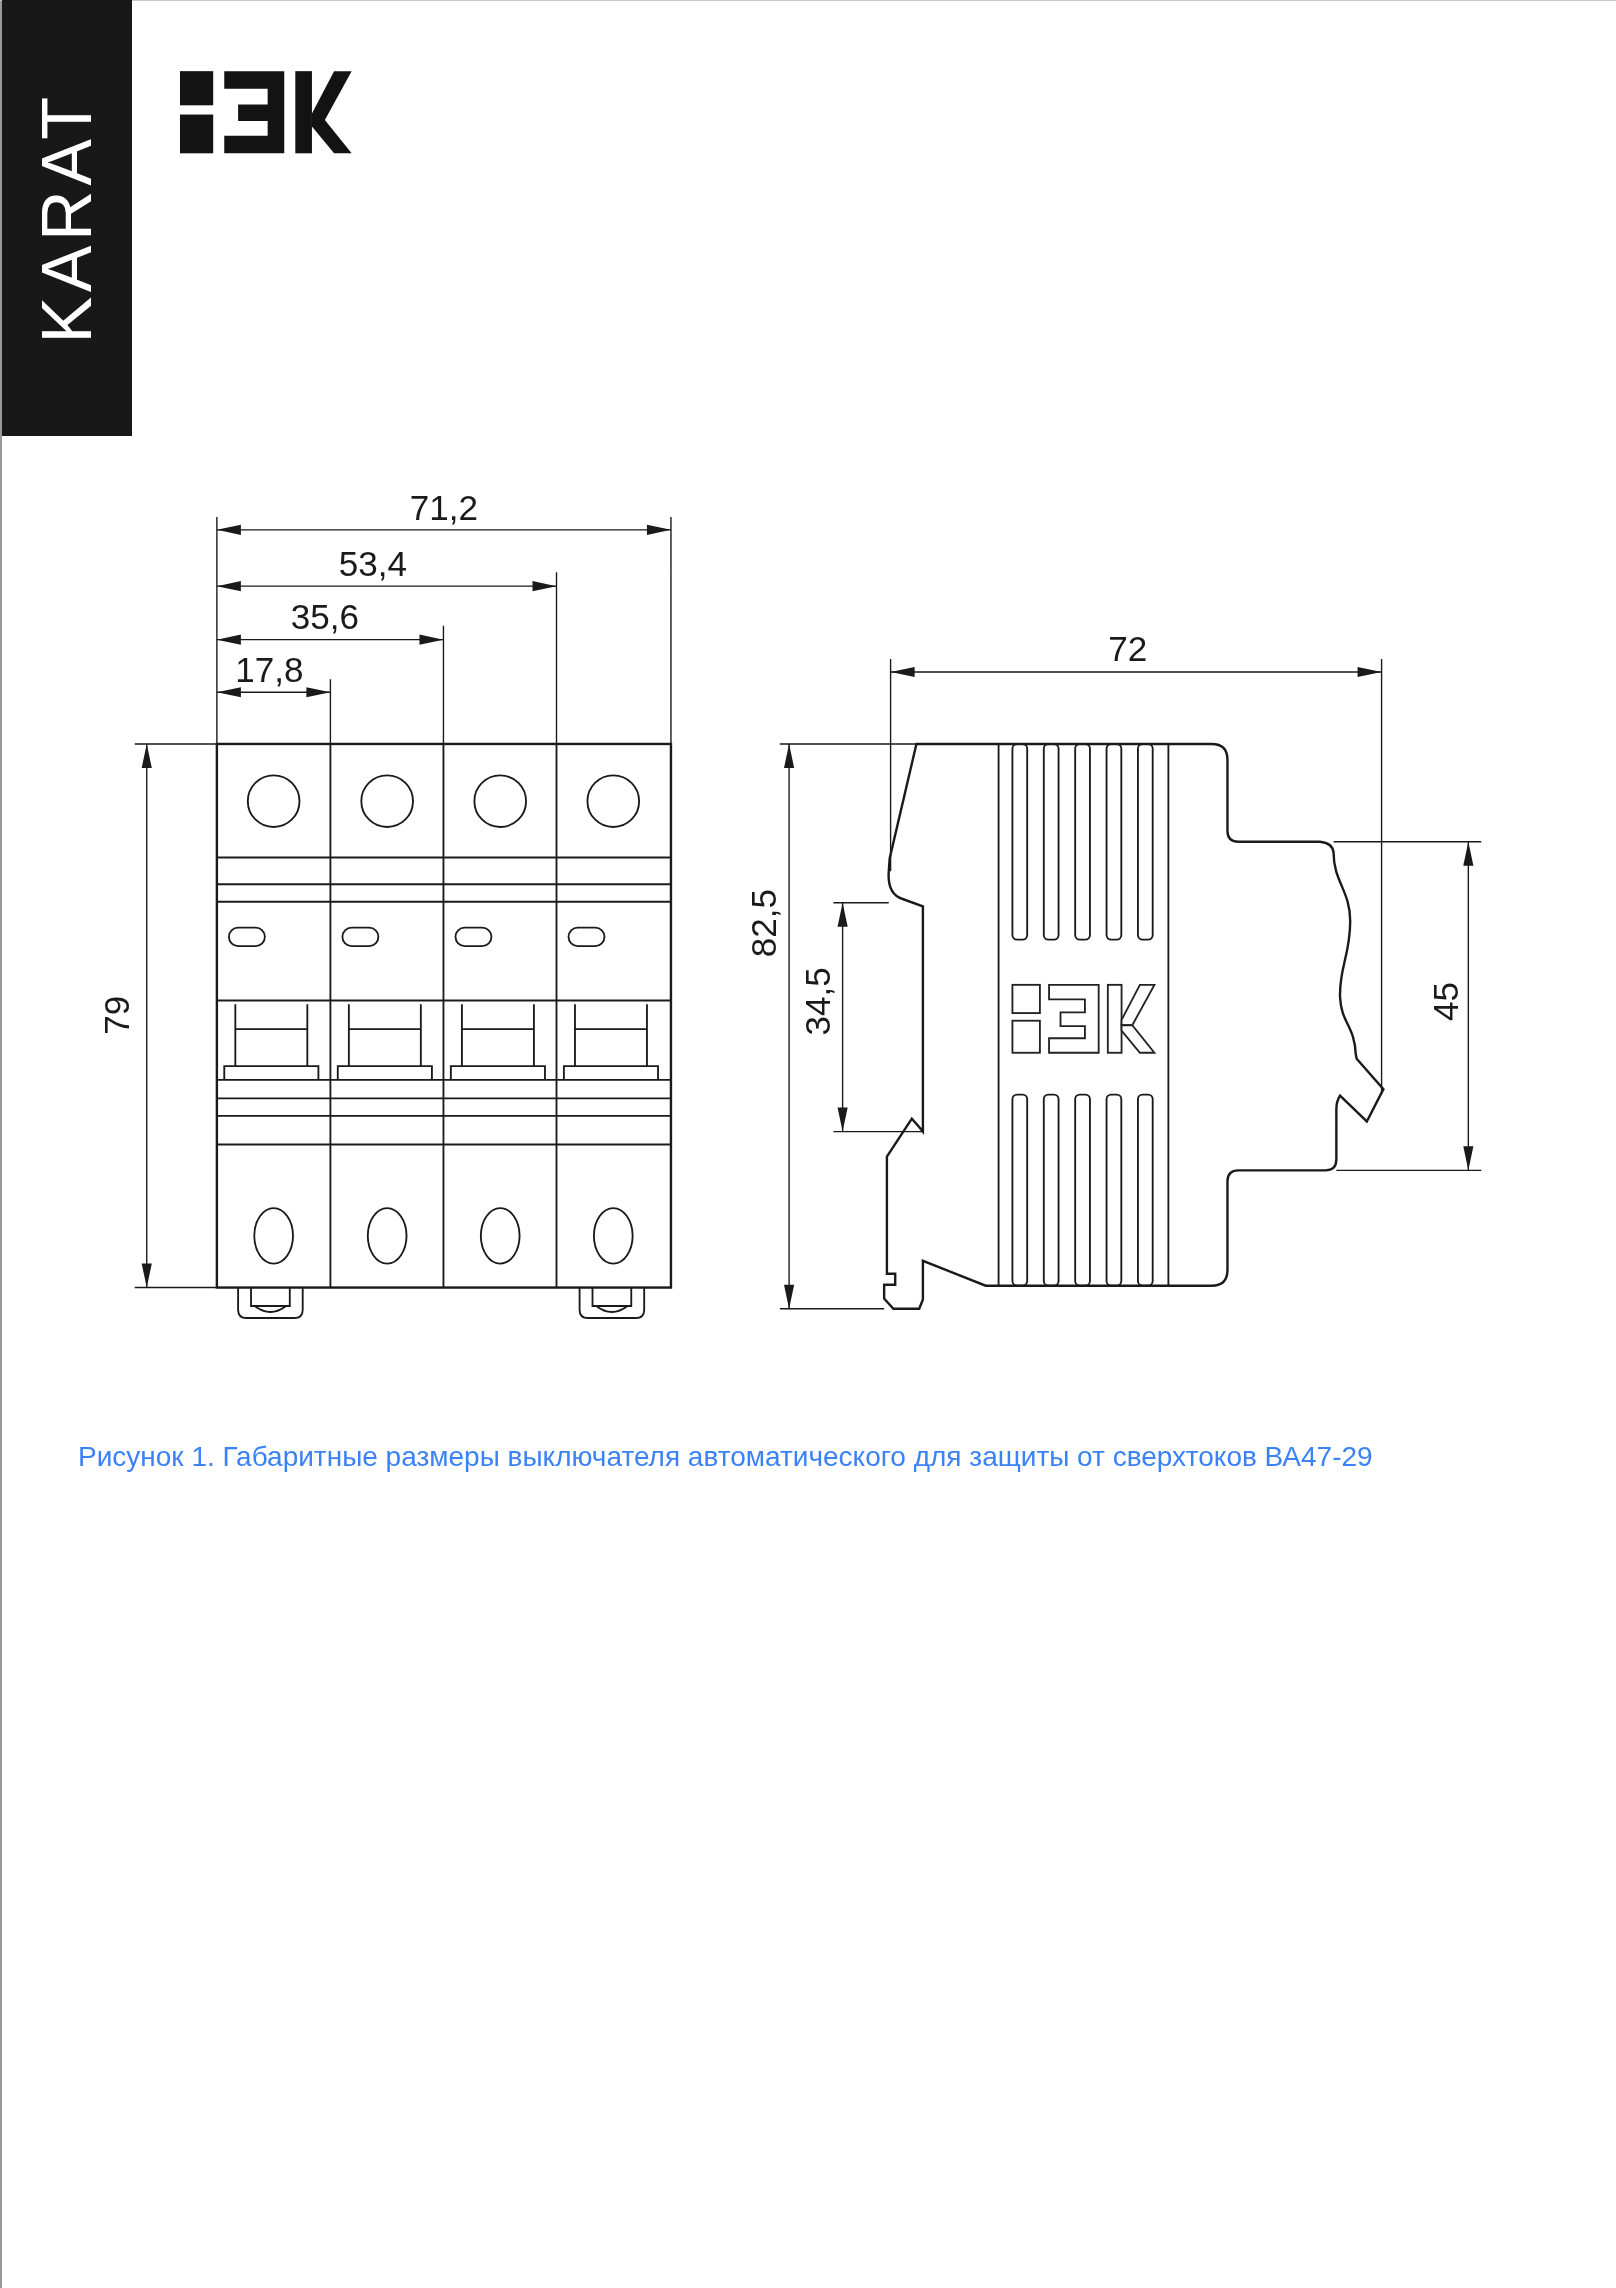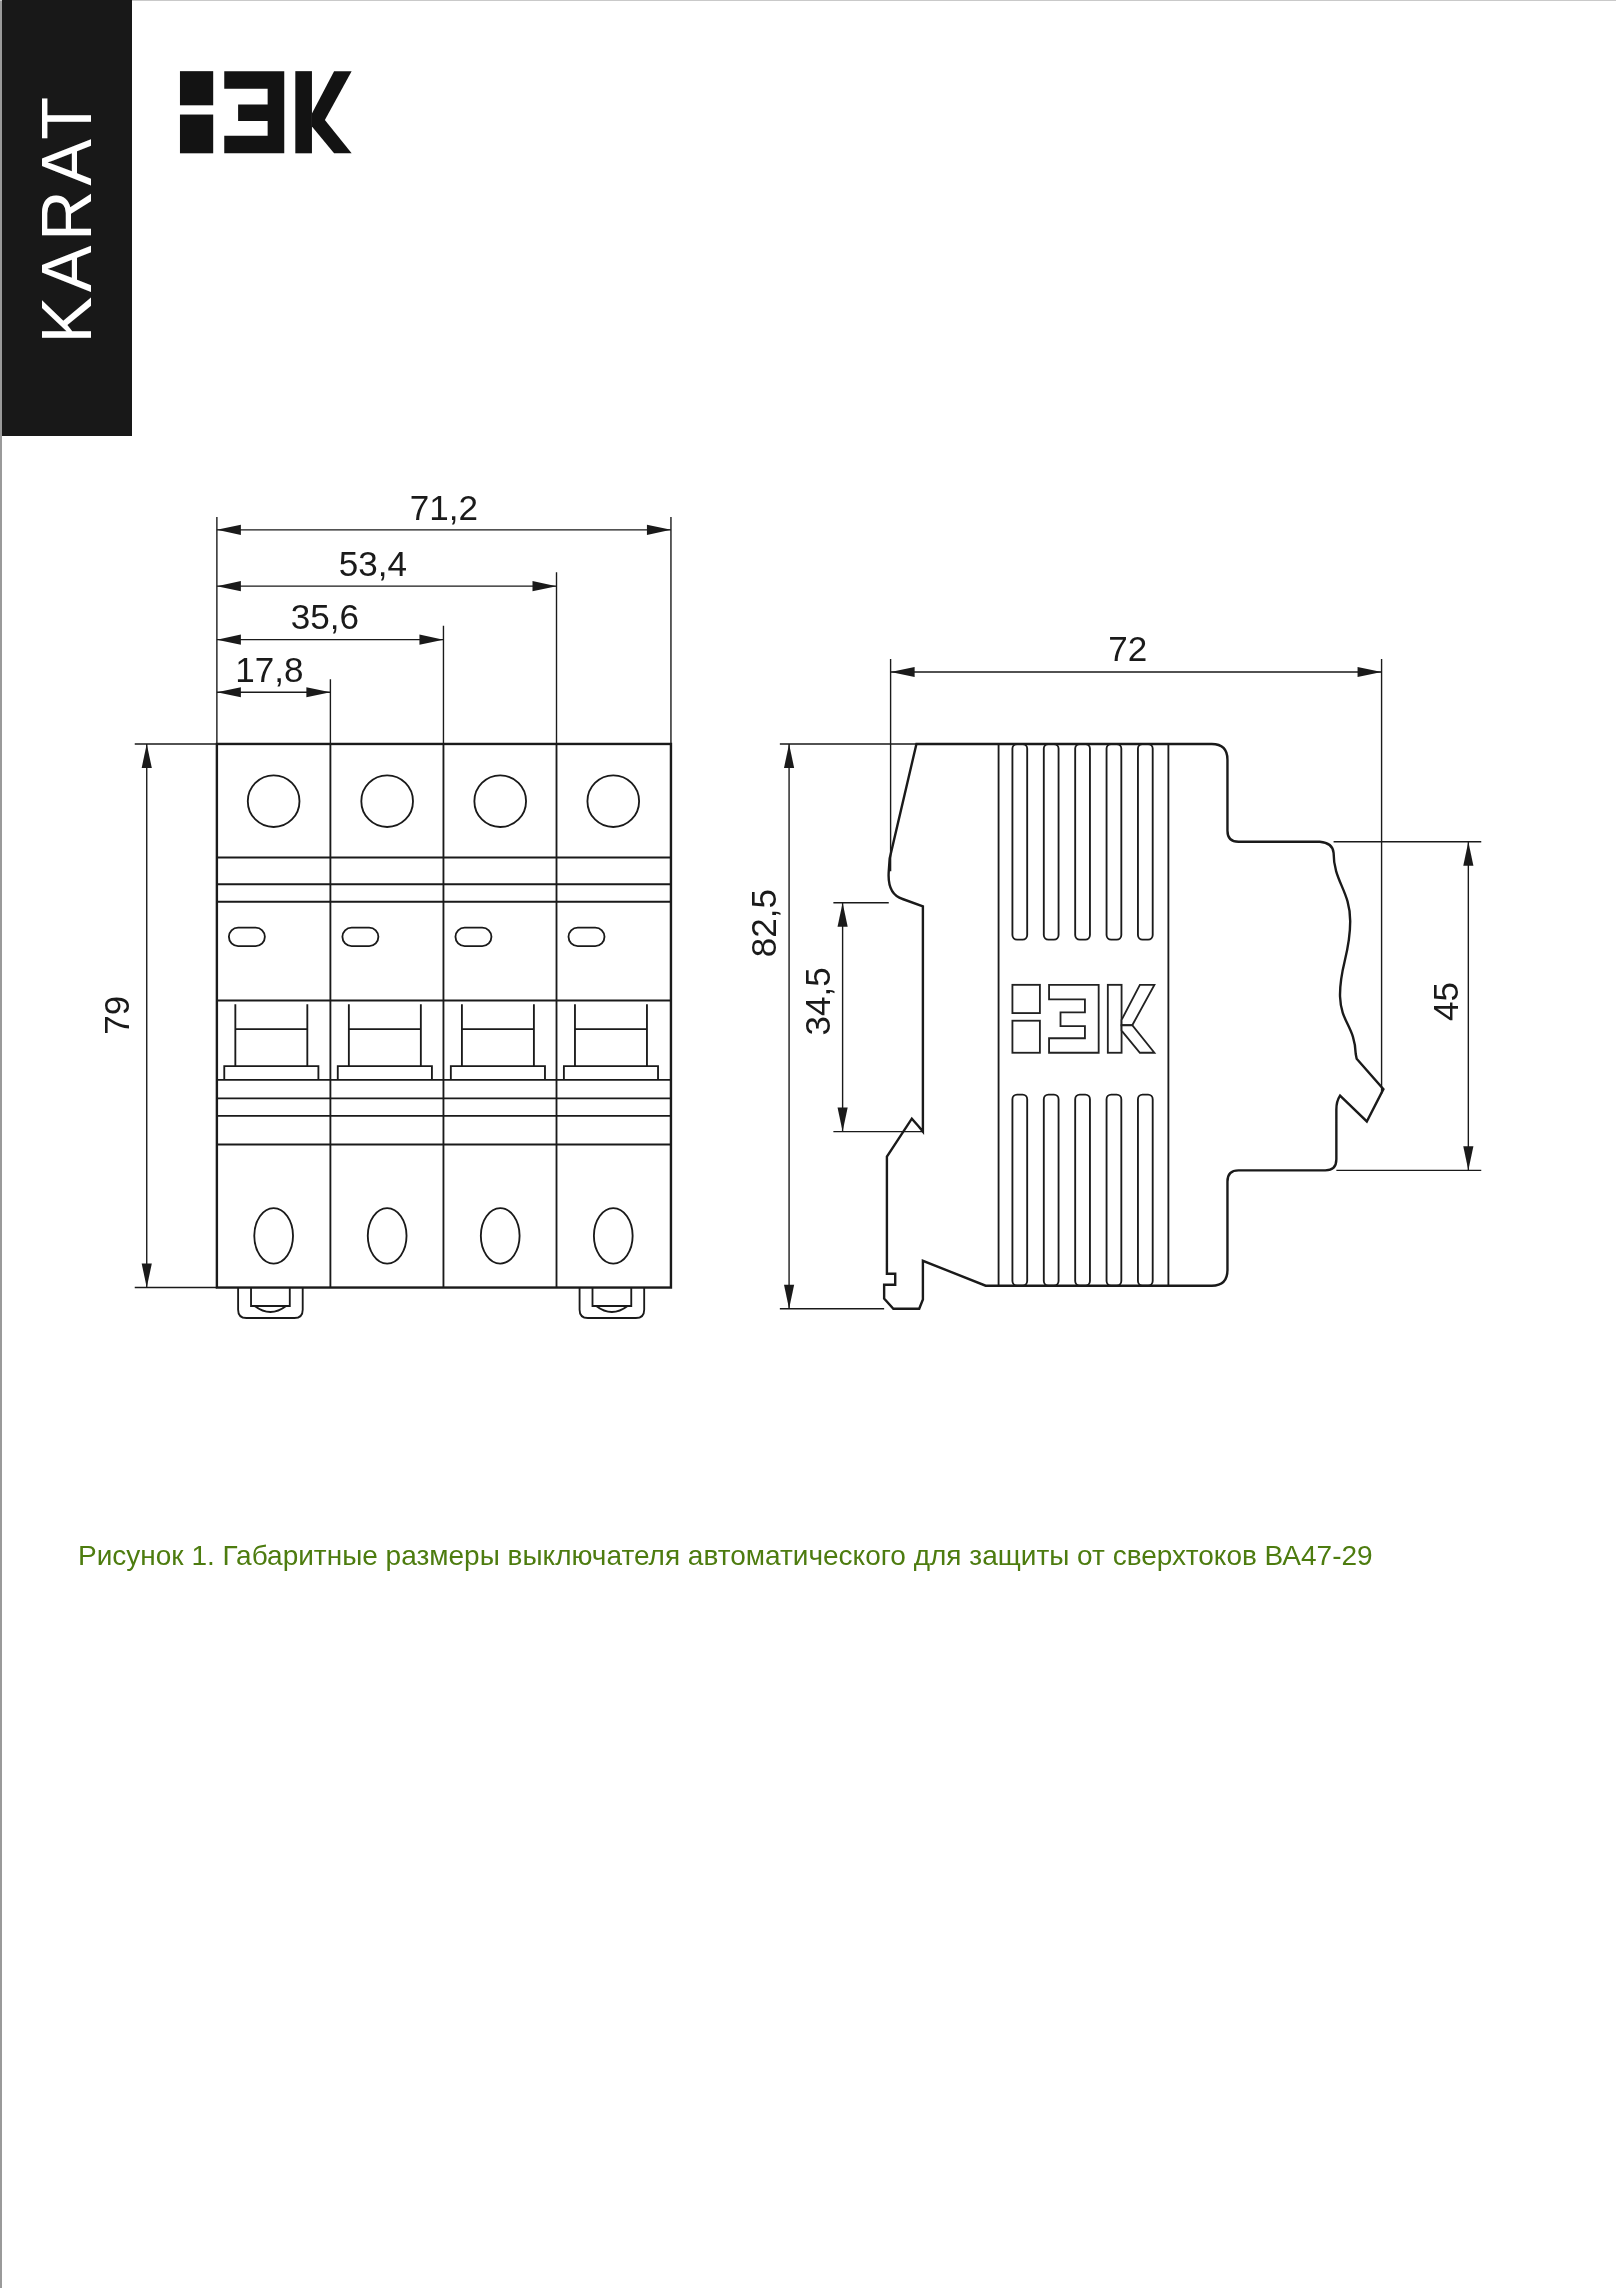--- a/index.html
+++ b/index.html
@@ -20,22 +20,22 @@
   .brand-banner .vertical-text{
     transform:rotate(-90deg);
     white-space:nowrap;
     color:#ffffff;
     font-size:70px;
     letter-spacing:4.6px;
     font-weight:400;
   }
   .drawing-svg{position:absolute;left:0;top:0;}
   .figure-caption{
-    position:absolute;left:78px;top:1540px;
-    font-size:28px;color:#4d7c0f;white-space:nowrap;
+    position:absolute;left:78px;top:1441px;
+    font-size:28px;color:#3b82f6;white-space:nowrap;
   }
 </style>
 </head>
 <body>
 
 <div class="page">
   <div class="edge-left"></div>
   <div class="edge-top"></div>
 
   <div class="brand-banner">

